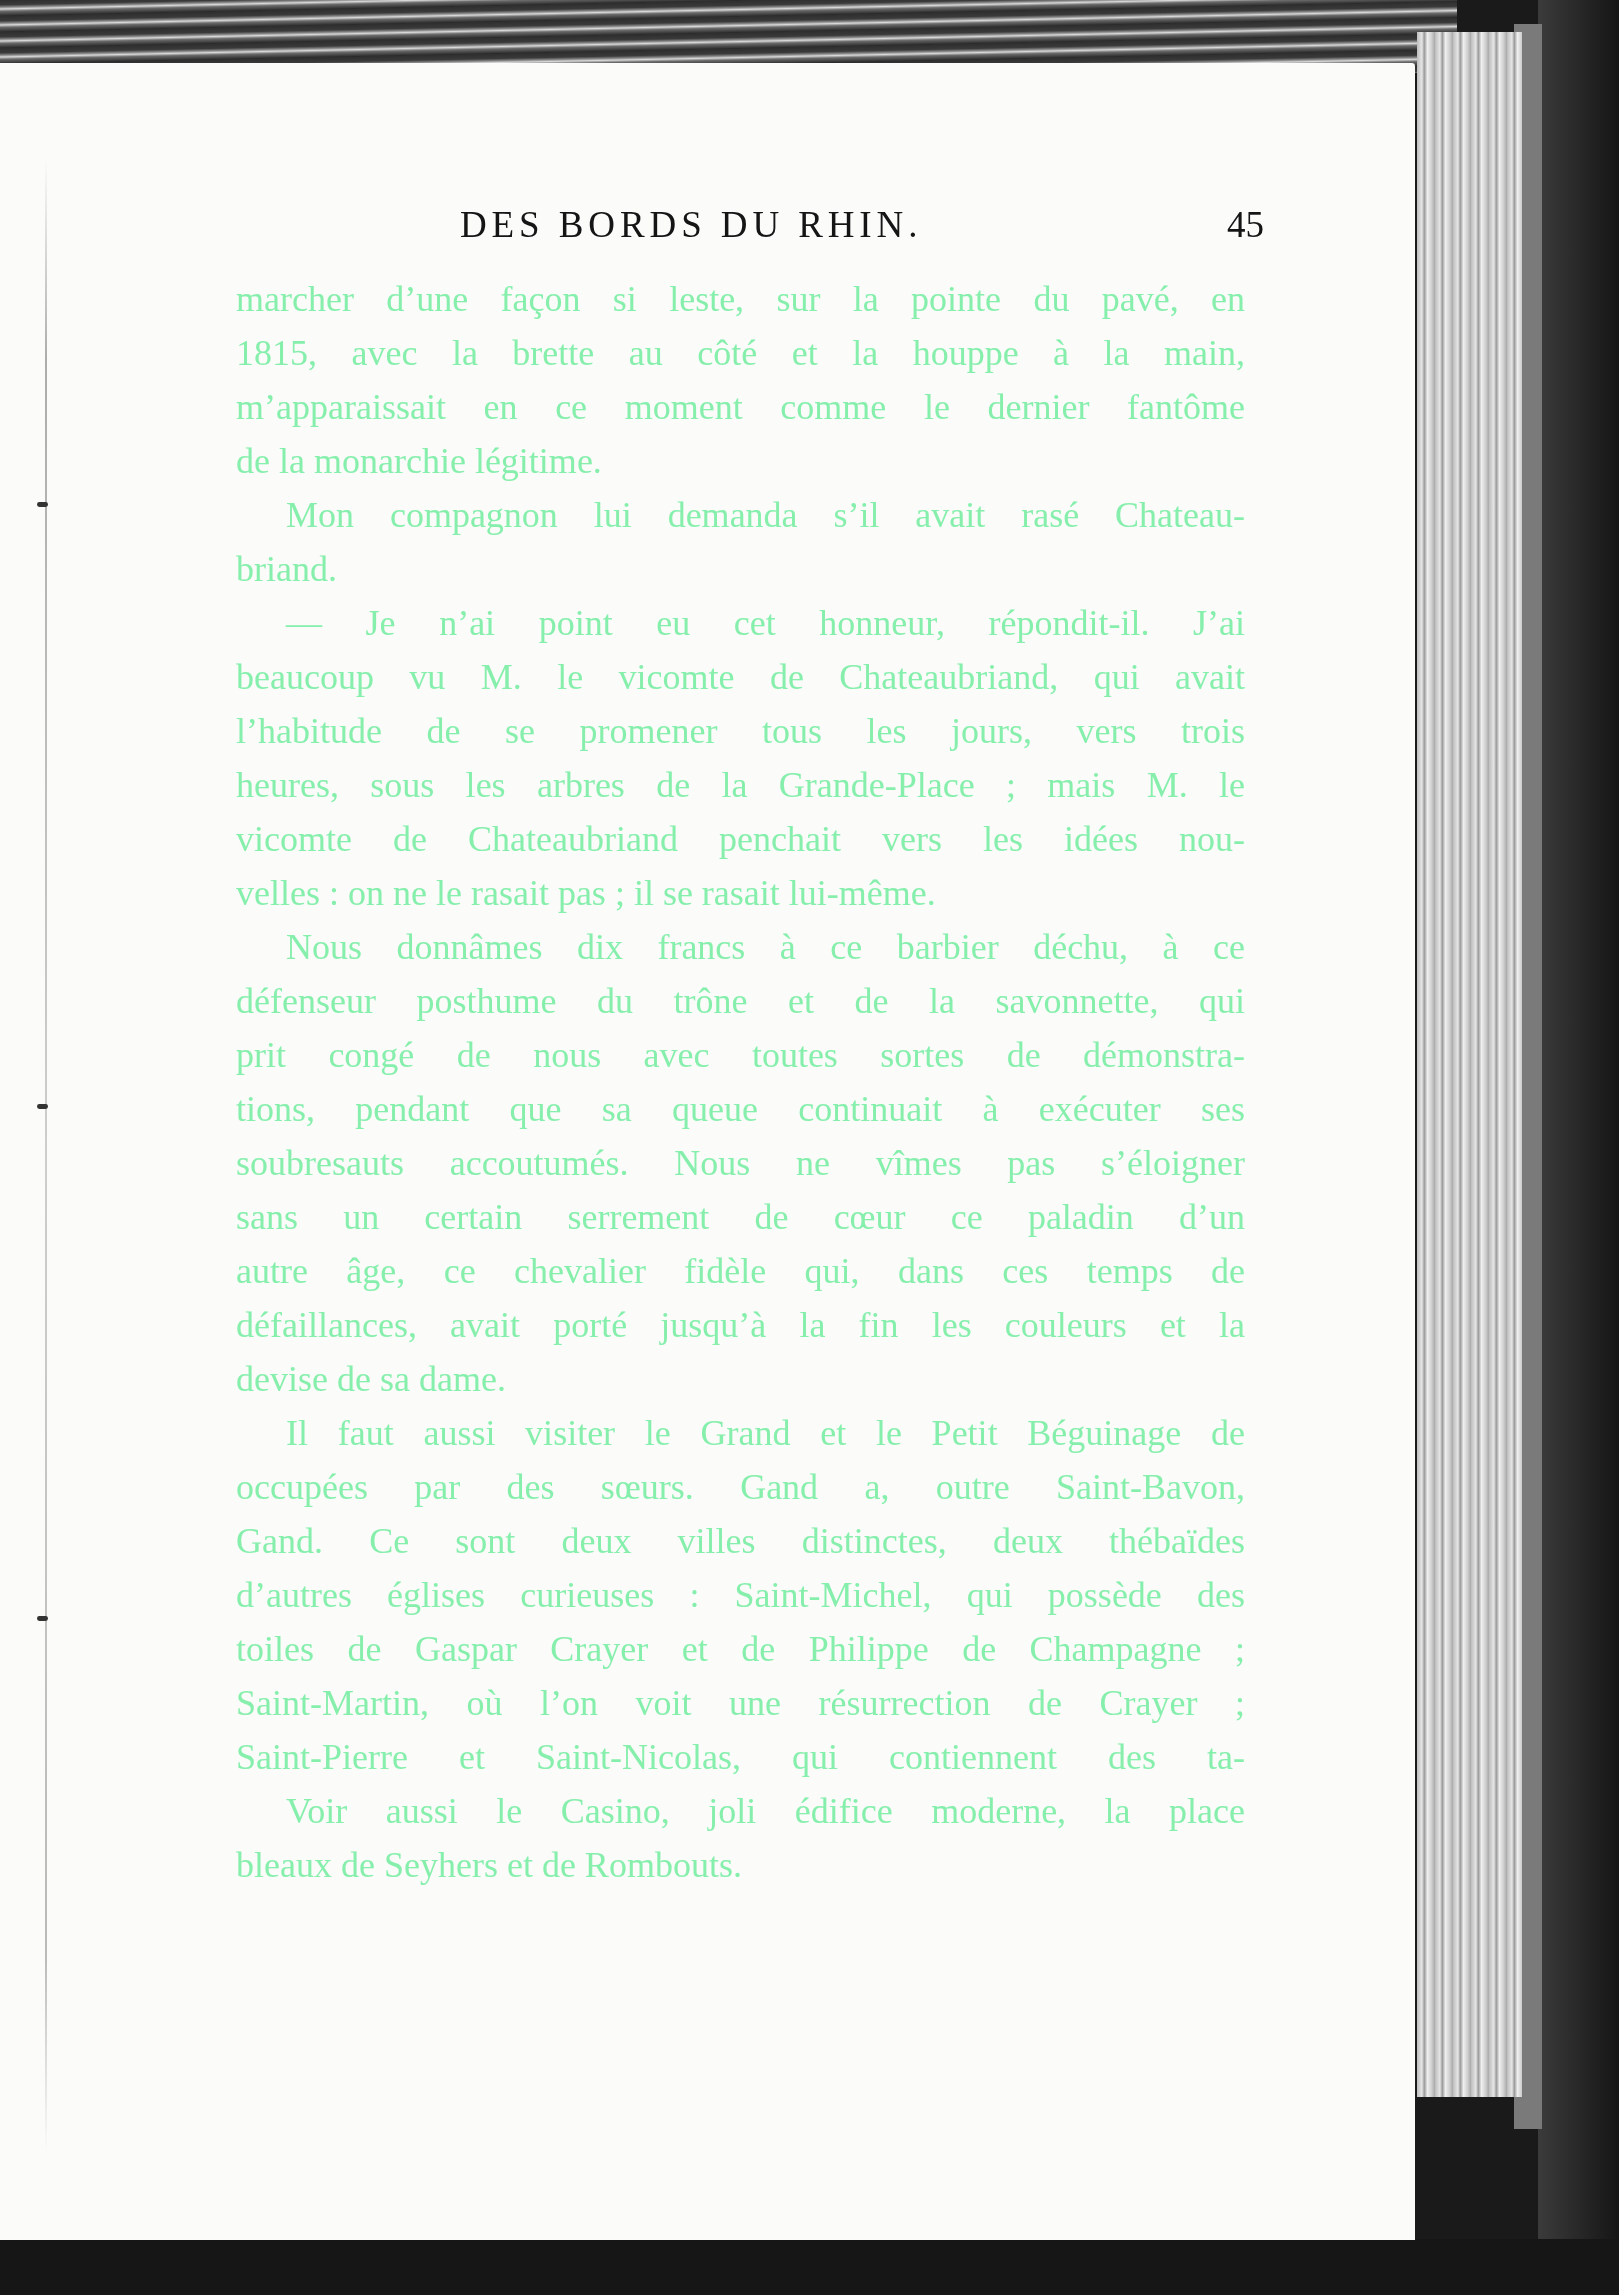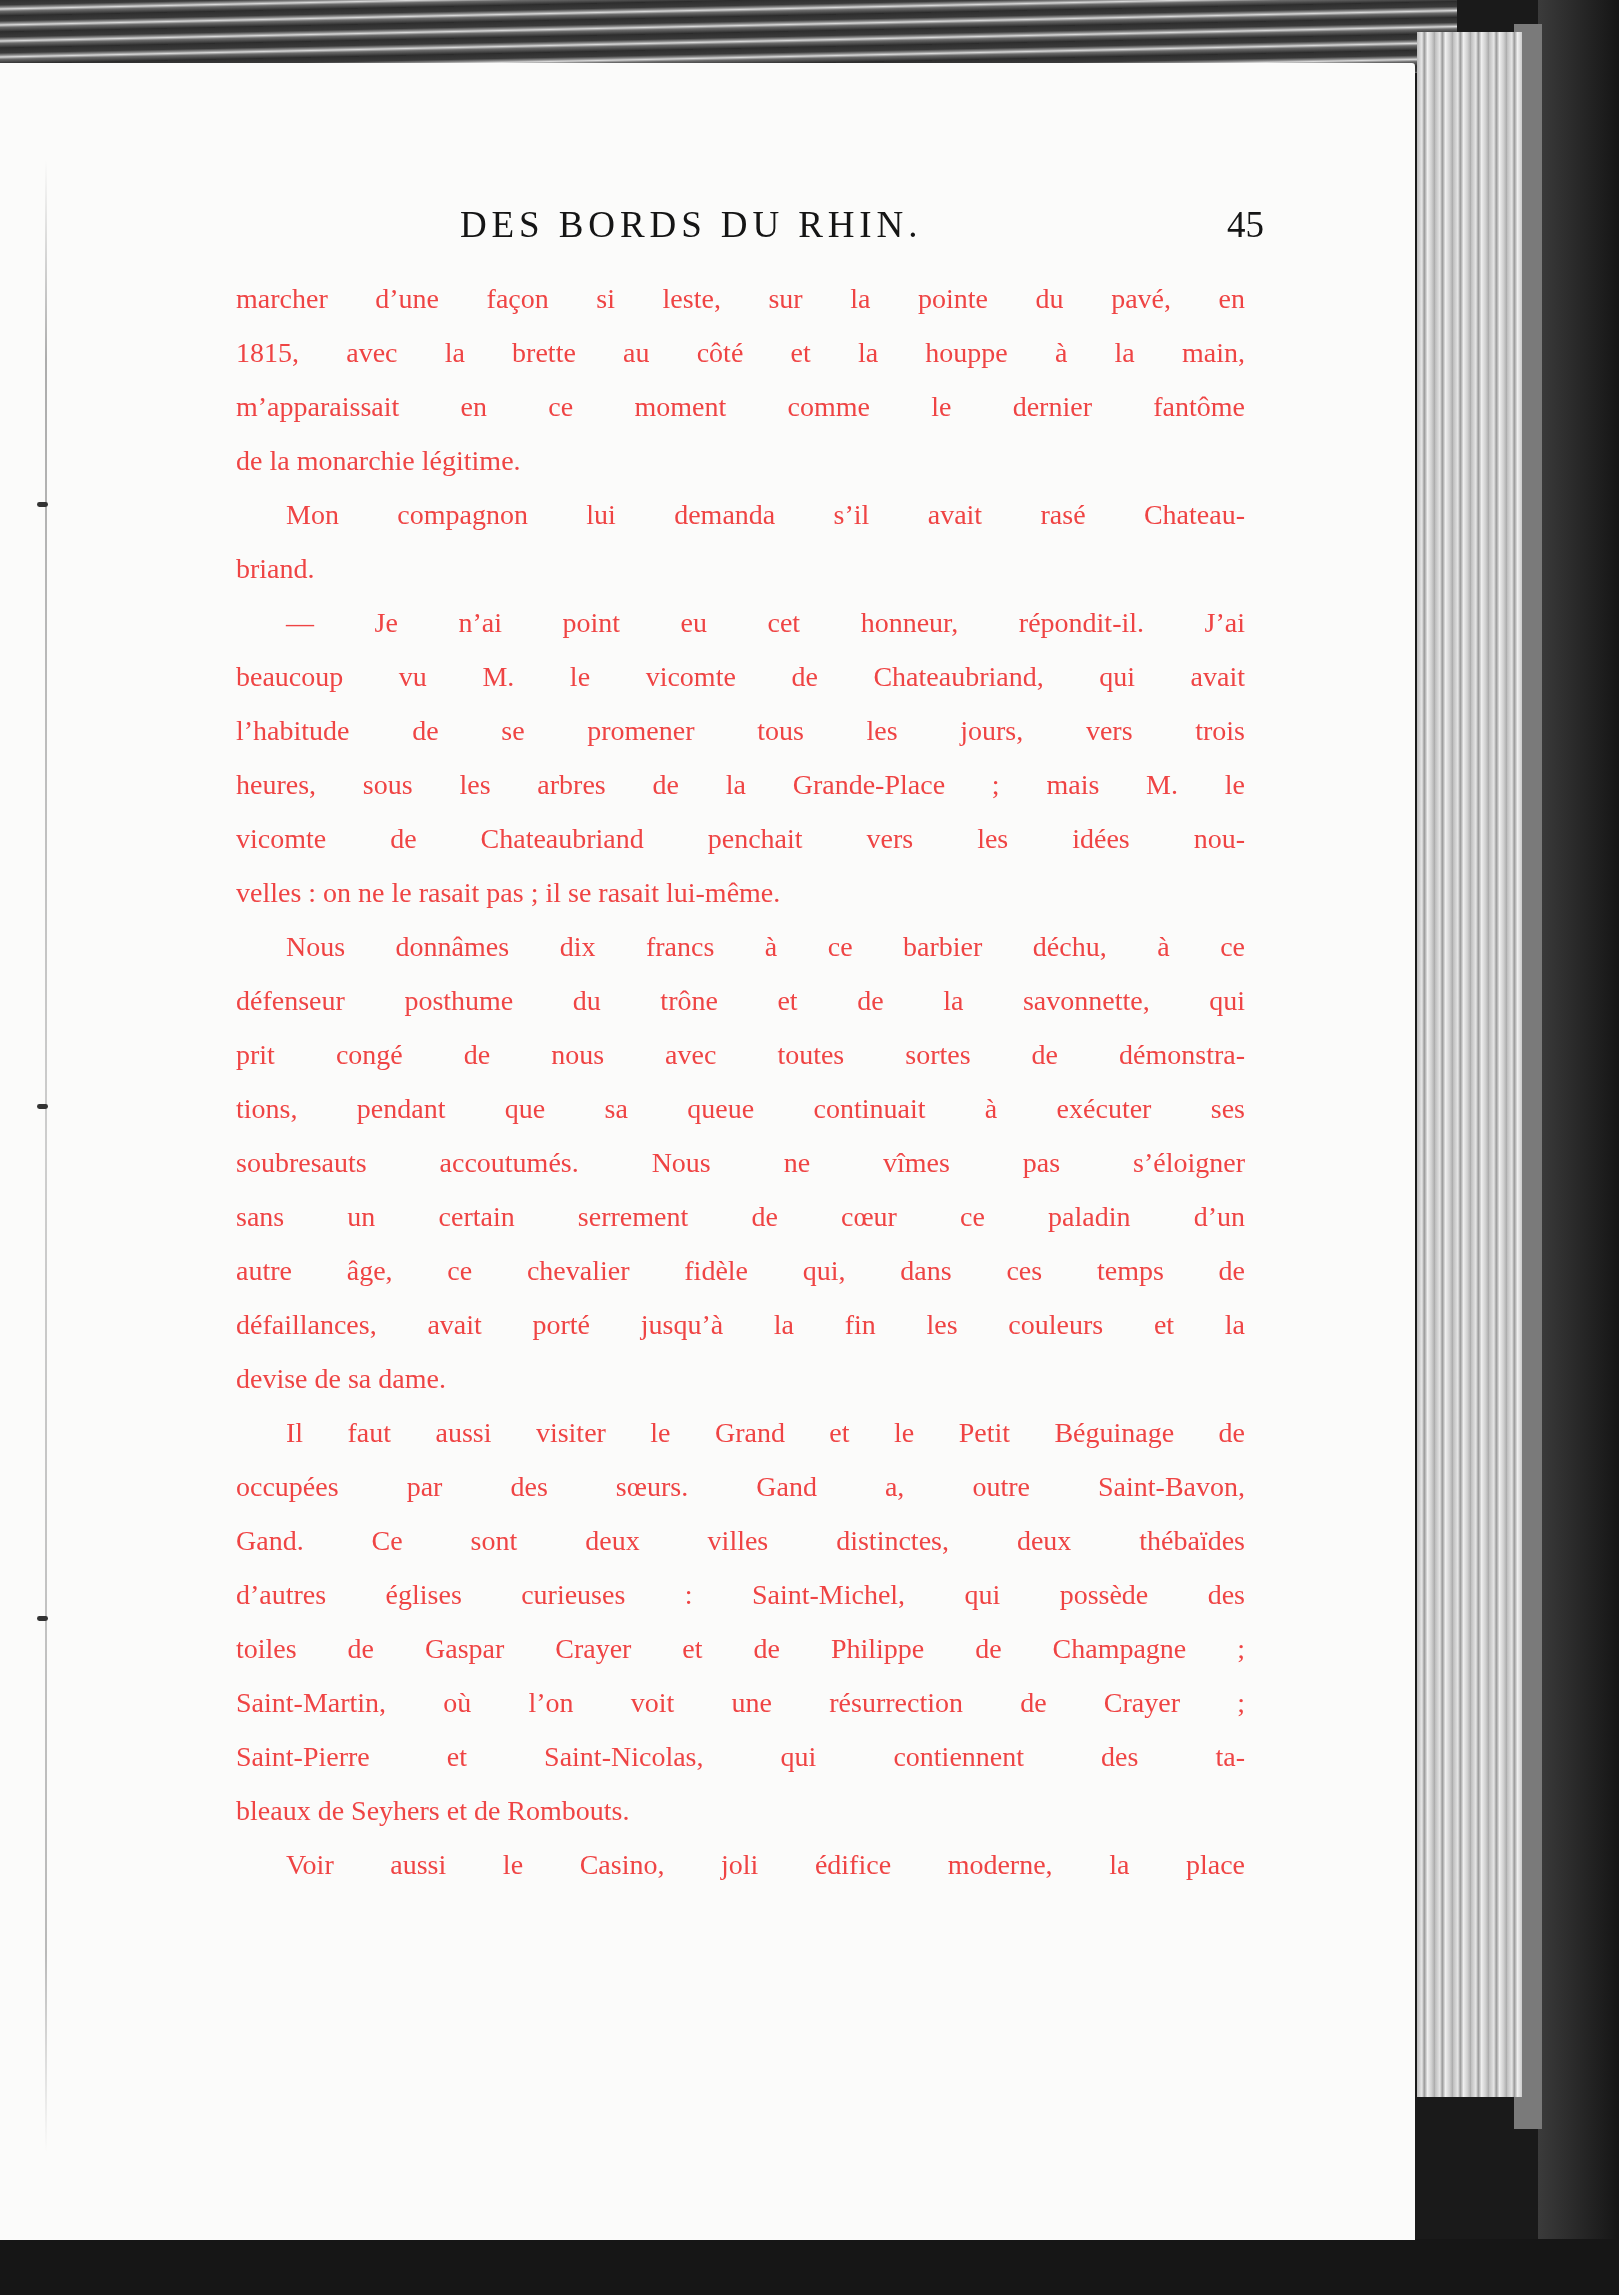--- a/index.html
+++ b/index.html
@@ -119,22 +119,22 @@
       right: 24px;
       top: 0;
       font-size: 37px;
       color: #151515;
     }
     .text-block {
       position: absolute;
       left: 236px;
       top: 272px;
       width: 1009px;
-      color: #ef4444;
-      font-size: 28px;
+      color: #86efac;
+      font-size: 36px;
       line-height: 54px;
     }
     .line {
       display: block;
       white-space: nowrap;
       text-align: justify;
       text-align-last: justify;
       height: 54px;
       overflow: visible;
     }
@@ -188,16 +188,16 @@
     <span class="line">autre âge, ce chevalier fidèle qui, dans ces temps de</span>
     <span class="line">défaillances, avait porté jusqu’à la fin les couleurs et la</span>
     <span class="line last">devise de sa dame.</span>
     <span class="line indent">Il faut aussi visiter le Grand et le Petit Béguinage de</span>
     <span class="line">occupées par des sœurs. Gand a, outre Saint-Bavon,</span>
     <span class="line">Gand. Ce sont deux villes distinctes, deux thébaïdes</span>
     <span class="line">d’autres églises curieuses : Saint-Michel, qui possède des</span>
     <span class="line">toiles de Gaspar Crayer et de Philippe de Champagne ;</span>
     <span class="line">Saint-Martin, où l’on voit une résurrection de Crayer ;</span>
     <span class="line">Saint-Pierre et Saint-Nicolas, qui contiennent des ta-</span>
+    <span class="line indent">Voir aussi le Casino, joli édifice moderne, la place</span>
     <span class="line last">bleaux de Seyhers et de Rombouts.</span>
-    <span class="line indent">Voir aussi le Casino, joli édifice moderne, la place</span>
   </div>
 
 
 </body></html>

